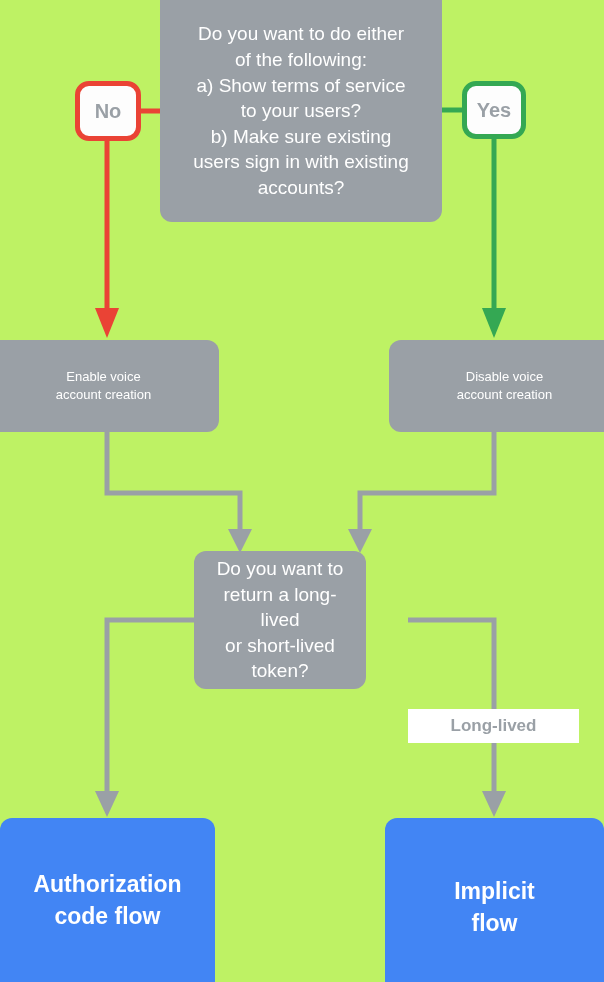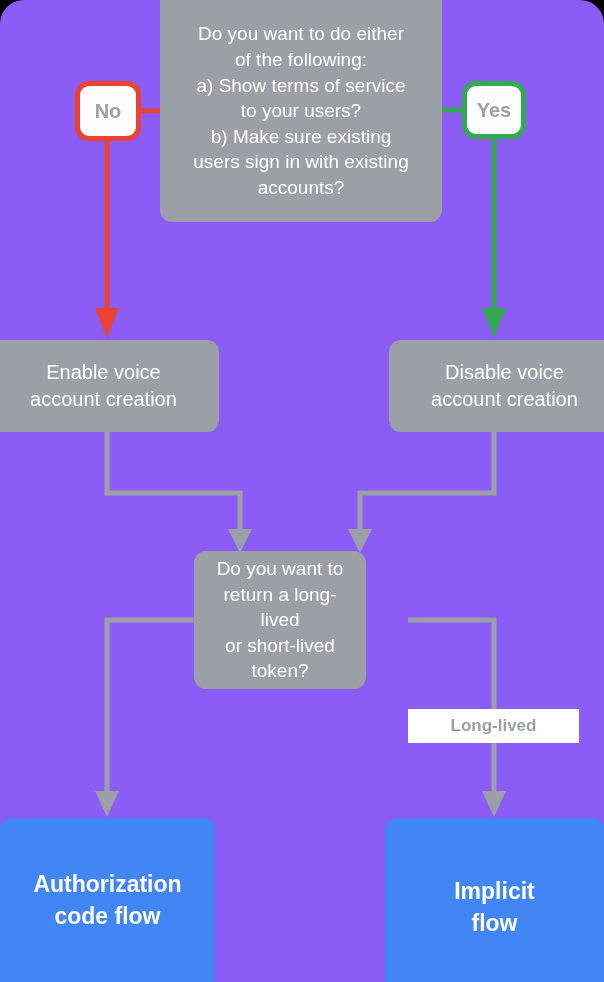--- a/index.html
+++ b/index.html
@@ -10,22 +10,21 @@
   body {
     width: 604px;
     height: 982px;
     overflow: hidden;
     font-family: "Liberation Sans", sans-serif;
   }
   #flowchart-root {
     position: relative;
     width: 604px;
     height: 982px;
-    background: #8b5cf6;
-    border-radius: 24px;
+    background: #bef264;
   }
   svg#wires {
     position: absolute;
     left: 0;
     top: 0;
     width: 604px;
     height: 982px;
   }
   .node {
     position: absolute;
@@ -65,21 +64,21 @@
     height: 92px;
     padding: 0 12px;
   }
   .proc-right {
     left: 389px;
     top: 340px;
     width: 231px;
     height: 92px;
     padding: 0 12px;
   }
-  .proc-left .node-text, .proc-right .node-text { font-size: 20px; }
+  .proc-left .node-text, .proc-right .node-text { font-size: 13px; }
 
   .decision-bottom {
     left: 194px;
     top: 551px;
     width: 172px;
     height: 138px;
     padding: 0 12px;
   }
   .decision-bottom .node-text { font-size: 19px; }
 

